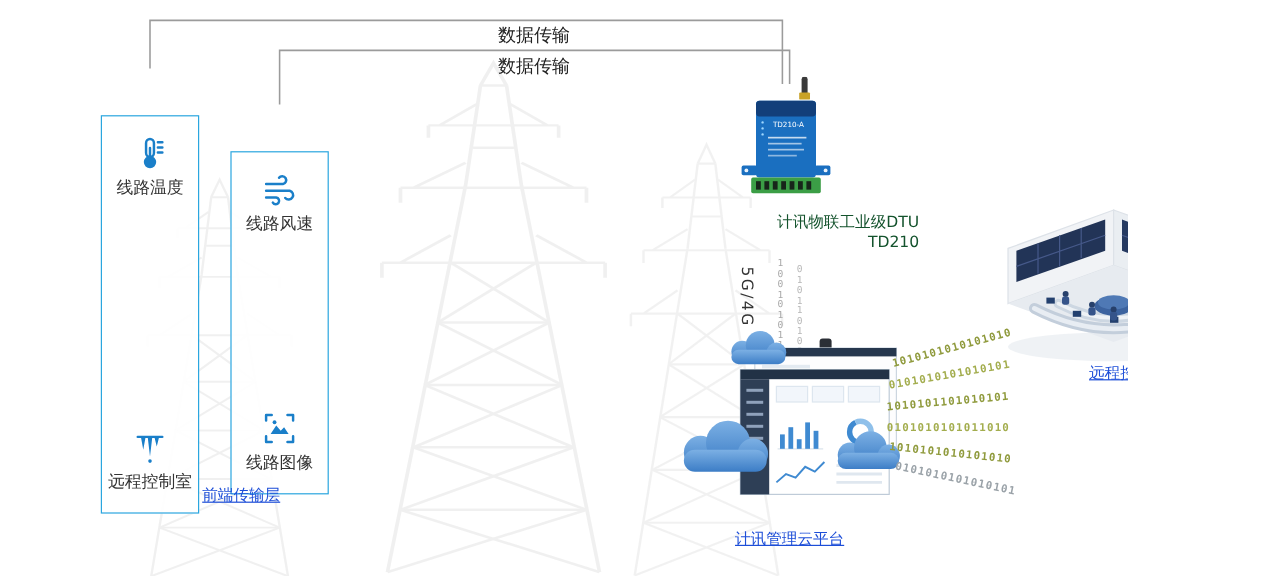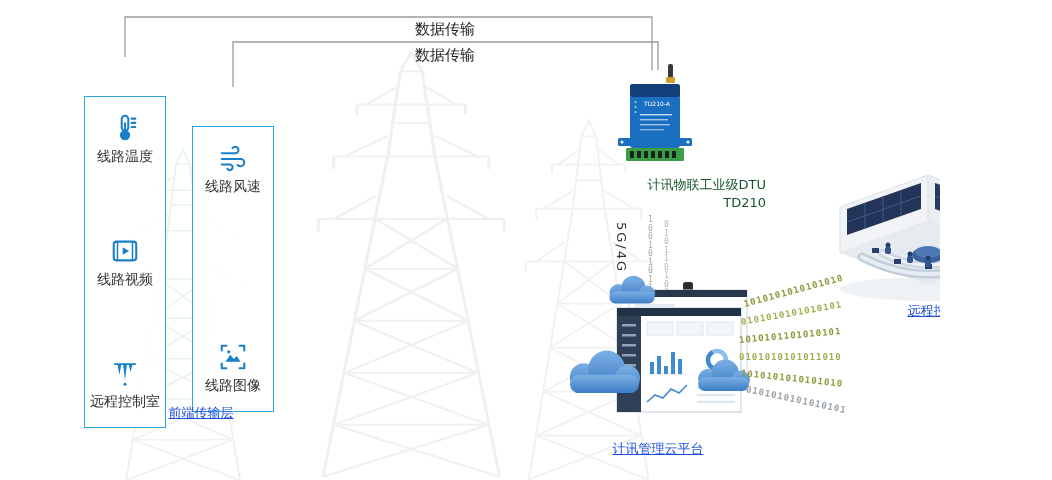--- a/index.html
+++ b/index.html
@@ -87,28 +87,20 @@
 
   <div class="sensor-box box1">
     <div class="sensor-item">
       <svg viewBox="0 0 32 32" fill="none" stroke="#1a7fc9" stroke-width="2.2" stroke-linecap="round">
         <rect x="12.5" y="3" width="7" height="16" rx="3.5"></rect>
         <circle cx="16" cy="23.5" r="5.5" fill="#1a7fc9" stroke="none"></circle>
         <path d="M16 11 V 19" stroke="#1a7fc9"></path>
         <path d="M23 6 h4 M23 10.5 h4 M23 15 h4"></path>
       </svg>
       <div class="sensor-label">线路温度</div>
-    </div>
-    <div class="sensor-item">
-      <svg viewBox="0 0 32 32" fill="none" stroke="#1a7fc9" stroke-width="2.2" stroke-linejoin="round">
-        <rect x="4" y="6" width="24" height="20" rx="3"></rect>
-        <path d="M8 6 v20 M24 6 v20" stroke-width="1.6"></path>
-        <path d="M13.5 12 L20.5 16 L13.5 20 Z" fill="#1a7fc9" stroke="none"></path>
-      </svg>
-      <div class="sensor-label">线路视频</div>
     </div>
     <div class="sensor-item">
       <svg viewBox="0 0 32 32" fill="#1a7fc9" stroke="#1a7fc9" stroke-width="2" stroke-linecap="round">
         <path d="M5 6.5 H27" fill="none"></path>
         <path d="M8 7 L10 18 L12 7 Z M14 7 L16 24 L18 7 Z M20 7 L22 15 L24 7 Z" stroke="none"></path>
         <circle cx="16" cy="28" r="1.6" stroke="none"></circle>
       </svg>
       <div class="sensor-label">远程控制室</div>
     </div>
   </div>

